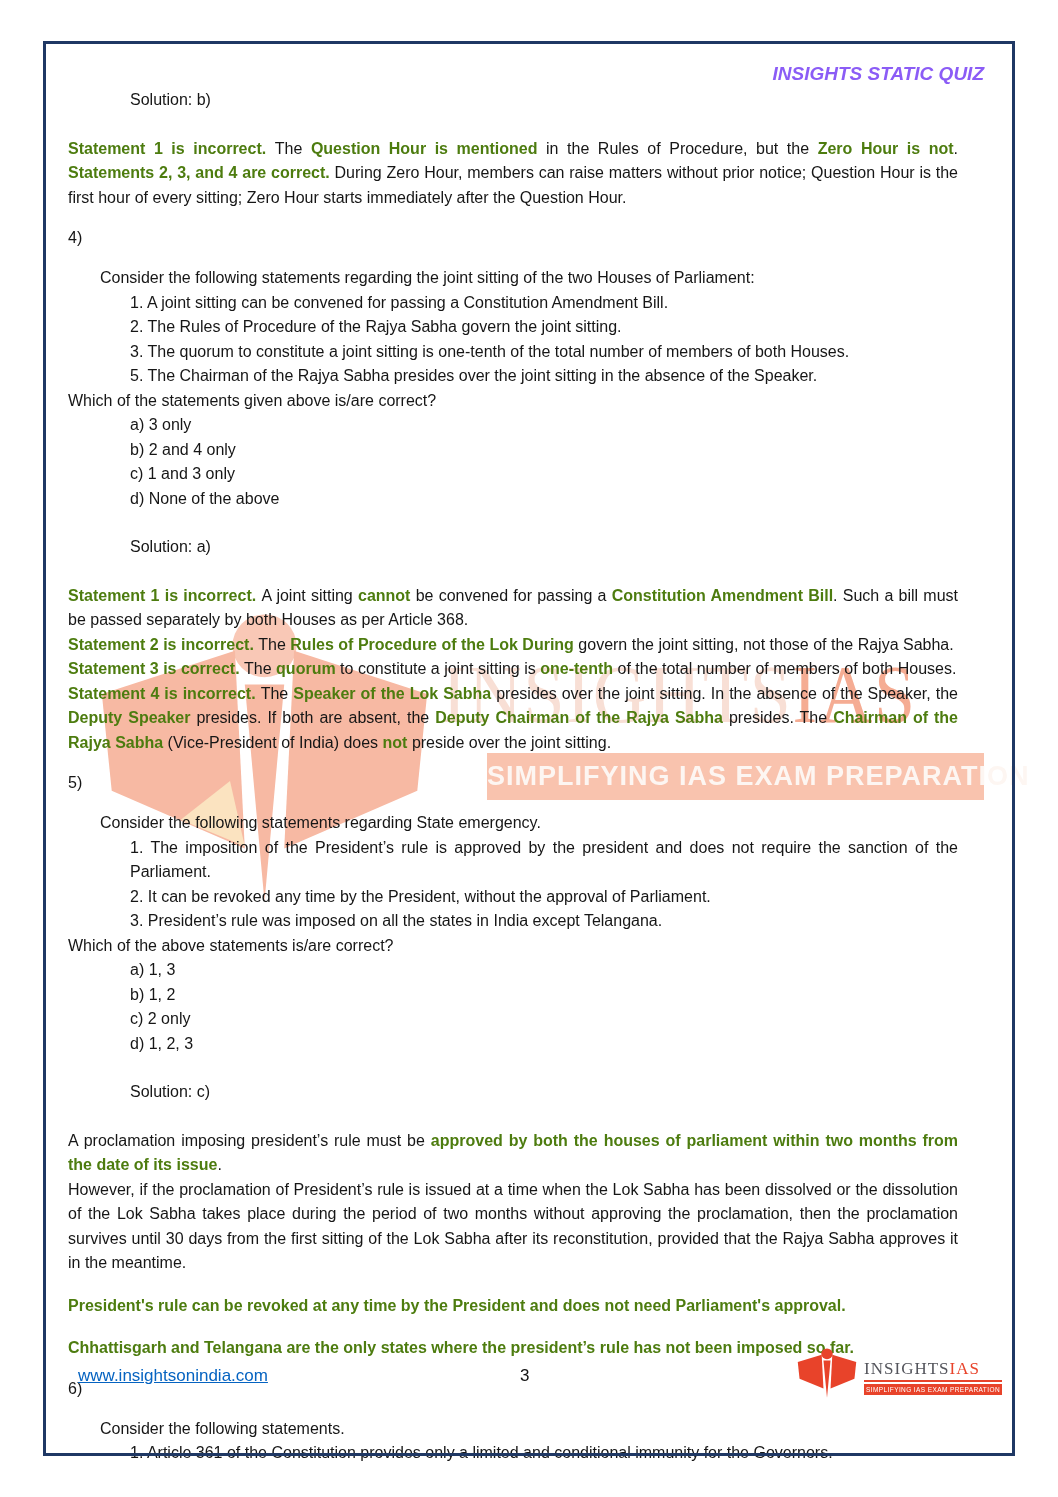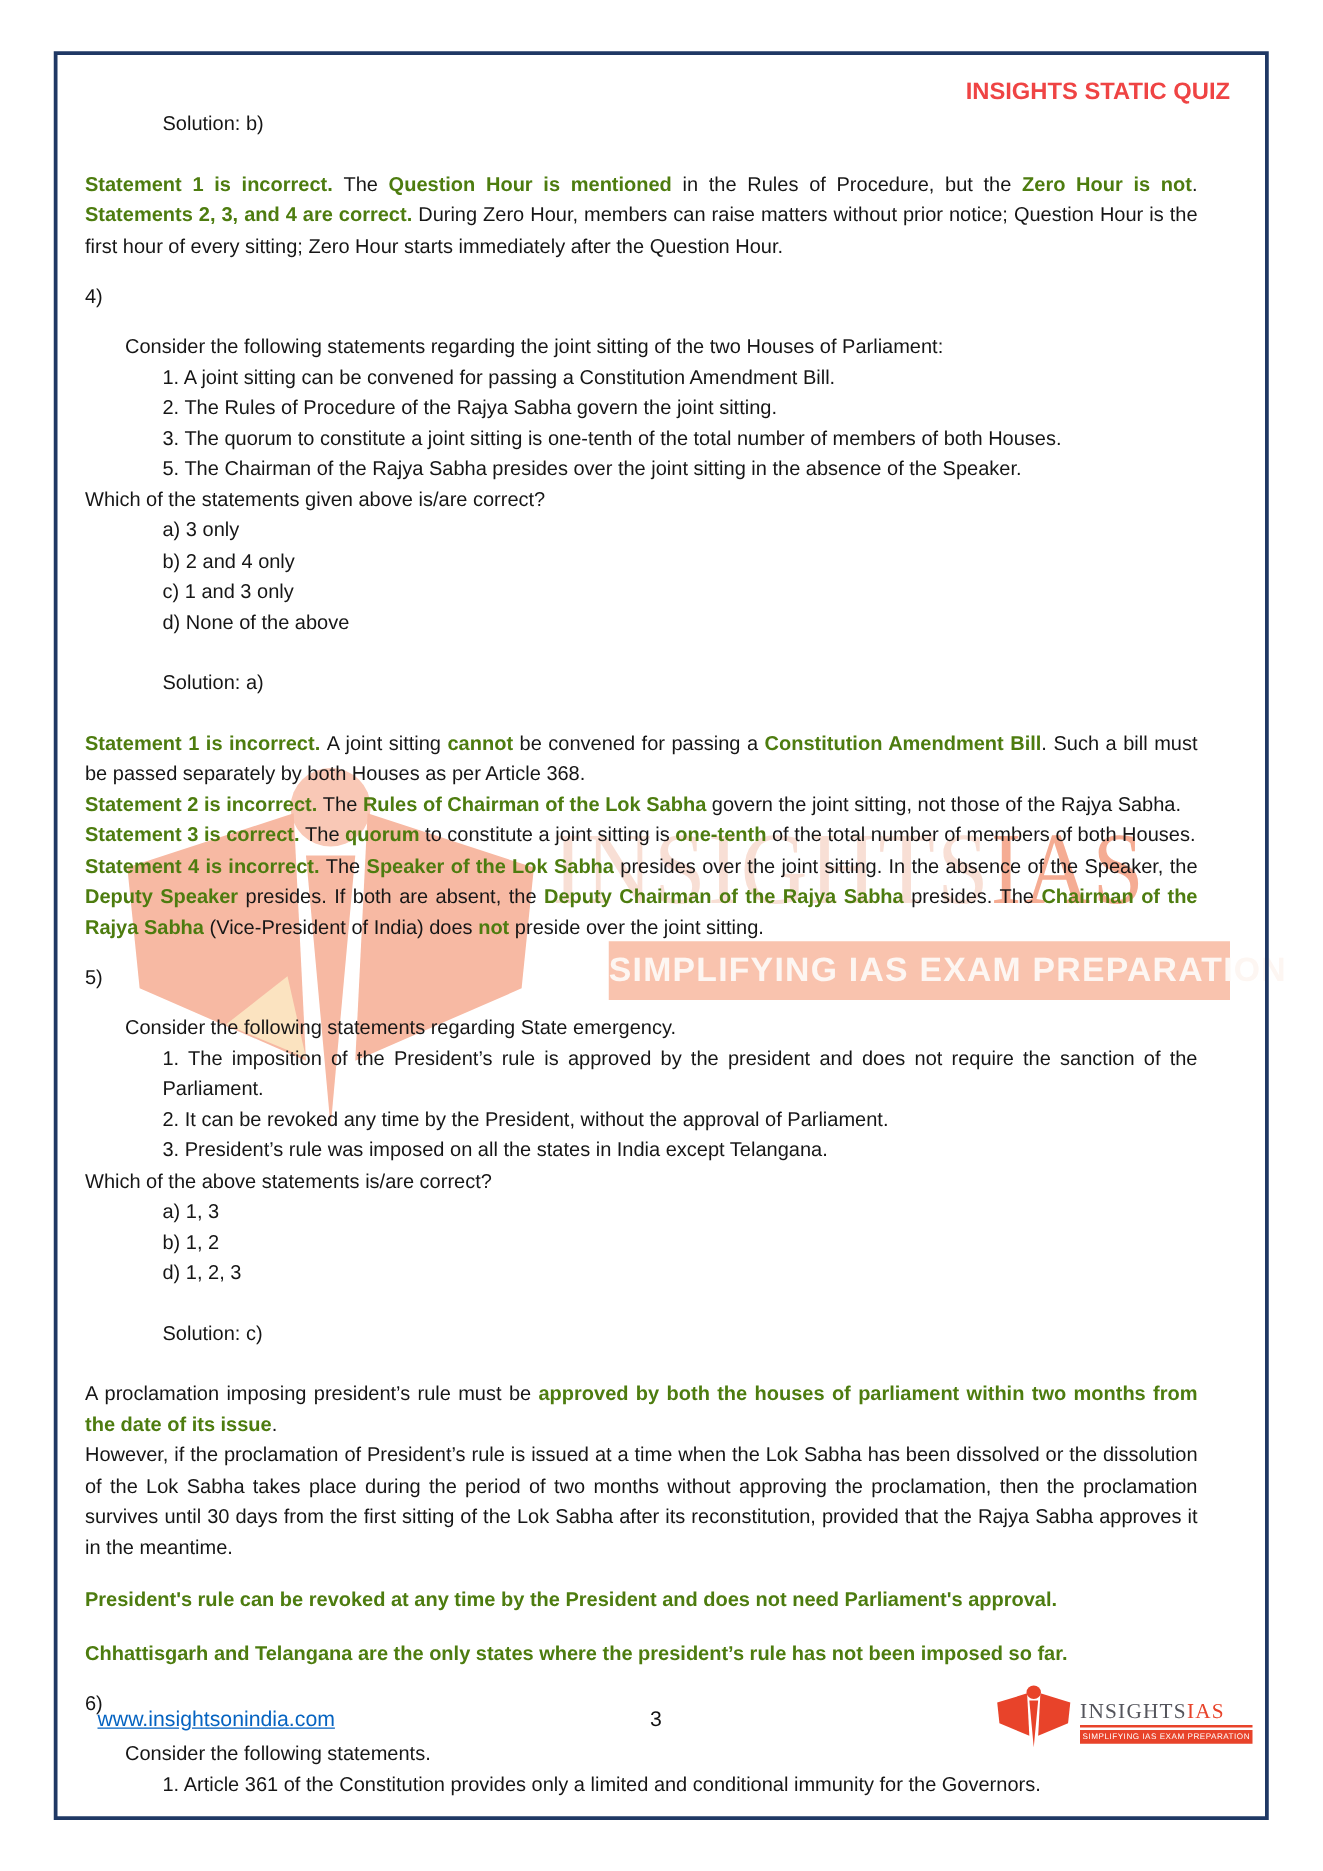--- a/index.html
+++ b/index.html
@@ -36,21 +36,21 @@
     width: 497px; height: 47px;
     background: #F9C3AE;
     color: #FDF6F2;
     font-size: 27px; font-weight: bold; letter-spacing: 1px;
     line-height: 47px; text-align: center; white-space: nowrap;
   }
 
   
   .page-header {
     position: absolute; top: 63px; right: 74px; z-index: 2;
-    font-size: 19px; font-weight: bold; color: #ef4444;
+    font-size: 19px; font-weight: bold; color: #8b5cf6; font-style: italic;
   }
 
   
   .content {
     position: absolute; left: 68px; top: 64px; width: 890px; z-index: 2;
     font-size: 16px; line-height: 24.5px;
   }
   .solution { margin: 24px 0; padding-left: 62px; }
   .para { margin: 0; text-align: justify; }
   .para-spaced { margin-top: 18px; text-align: left; }
@@ -128,34 +128,35 @@
         <div class="q-item">3. The quorum to constitute a joint sitting is one-tenth of the total number of members of both Houses.</div>
         <div class="q-item">5. The Chairman of the Rajya Sabha presides over the joint sitting in the absence of the Speaker.</div>
         <div class="q-stem">Which of the statements given above is/are correct?</div>
         <div class="q-option">a) 3 only</div>
         <div class="q-option">b) 2 and 4 only</div>
         <div class="q-option">c) 1 and 3 only</div>
         <div class="q-option">d) None of the above</div>
       </div>
       <div class="solution">Solution: a)</div>
       <div class="para"><b>Statement 1 is incorrect. </b><span>A joint sitting </span><b>cannot </b><span>be convened for passing a </span><b>Constitution Amendment Bill</b><span>. Such a bill must be passed separately by both Houses as per Article 368.</span></div>
-      <div class="para"><b>Statement 2 is incorrect. </b><span>The </span><b>Rules of Chairman of the Lok Sabha </b><span>govern the joint sitting, not those of the Rajya Sabha.</span></div>
+      <div class="para"><b>Statement 2 is incorrect. </b><span>The </span><b>Rules of Procedure of the Lok During </b><span>govern the joint sitting, not those of the Rajya Sabha.</span></div>
       <div class="para"><b>Statement 3 is correct. </b><span>The </span><b>quorum </b><span>to constitute a joint sitting is </span><b>one-tenth </b><span>of the total number of members of both Houses.</span></div>
       <div class="para"><b>Statement 4 is incorrect. </b><span>The </span><b>Speaker of the Lok Sabha </b><span>presides over the joint sitting. In the absence of the Speaker, the </span><b>Deputy Speaker </b><span>presides. If both are absent, the </span><b>Deputy Chairman of the Rajya Sabha </b><span>presides. The </span><b>Chairman of the Rajya Sabha </b><span>(Vice-President of India) does </span><b>not </b><span>preside over the joint sitting.</span></div>
       <div class="question">
         <div class="q-line">
           <span class="q-num">5)</span>
           <span class="q-text">Consider the following statements regarding State emergency.</span>
         </div>
         <div class="q-item">1. The imposition of the President’s rule is approved by the president and does not require the sanction of the Parliament.</div>
         <div class="q-item">2. It can be revoked any time by the President, without the approval of Parliament.</div>
         <div class="q-item">3. President’s rule was imposed on all the states in India except Telangana.</div>
         <div class="q-stem">Which of the above statements is/are correct?</div>
         <div class="q-option">a) 1, 3</div>
         <div class="q-option">b) 1, 2</div>
+        <div class="q-option">c) 2 only</div>
         <div class="q-option">d) 1, 2, 3</div>
       </div>
       <div class="solution">Solution: c)</div>
       <div class="para"><span>A proclamation imposing president’s rule must be </span><b>approved by both the houses of parliament within two months from the date of its issue</b><span>.</span></div>
       <div class="para"><span>However, if the proclamation of President’s rule is issued at a time when the Lok Sabha has been dissolved or the dissolution of the Lok Sabha takes place during the period of two months without approving the proclamation, then the proclamation survives until 30 days from the first sitting of the Lok Sabha after its reconstitution, provided that the Rajya Sabha approves it in the meantime.</span></div>
       <div class="para para-spaced"><b>President's rule can be revoked at any time by the President and does not need Parliament's approval.</b></div>
       <div class="para para-spaced"><b>Chhattisgarh and Telangana are the only states where the president’s rule has not been imposed so far.</b></div>
       <div class="question">
         <div class="q-line">
           <span class="q-num">6)</span>

